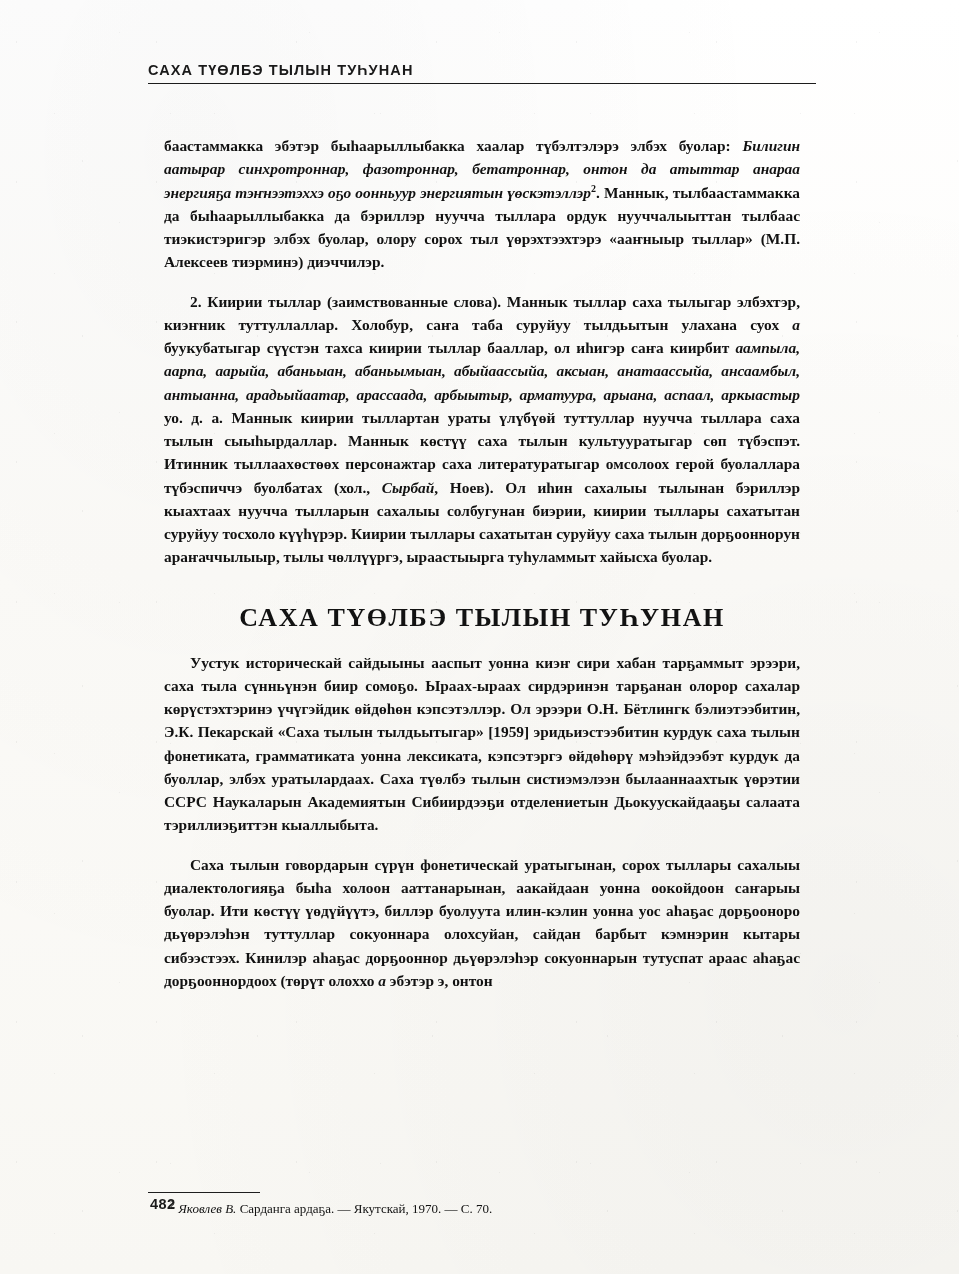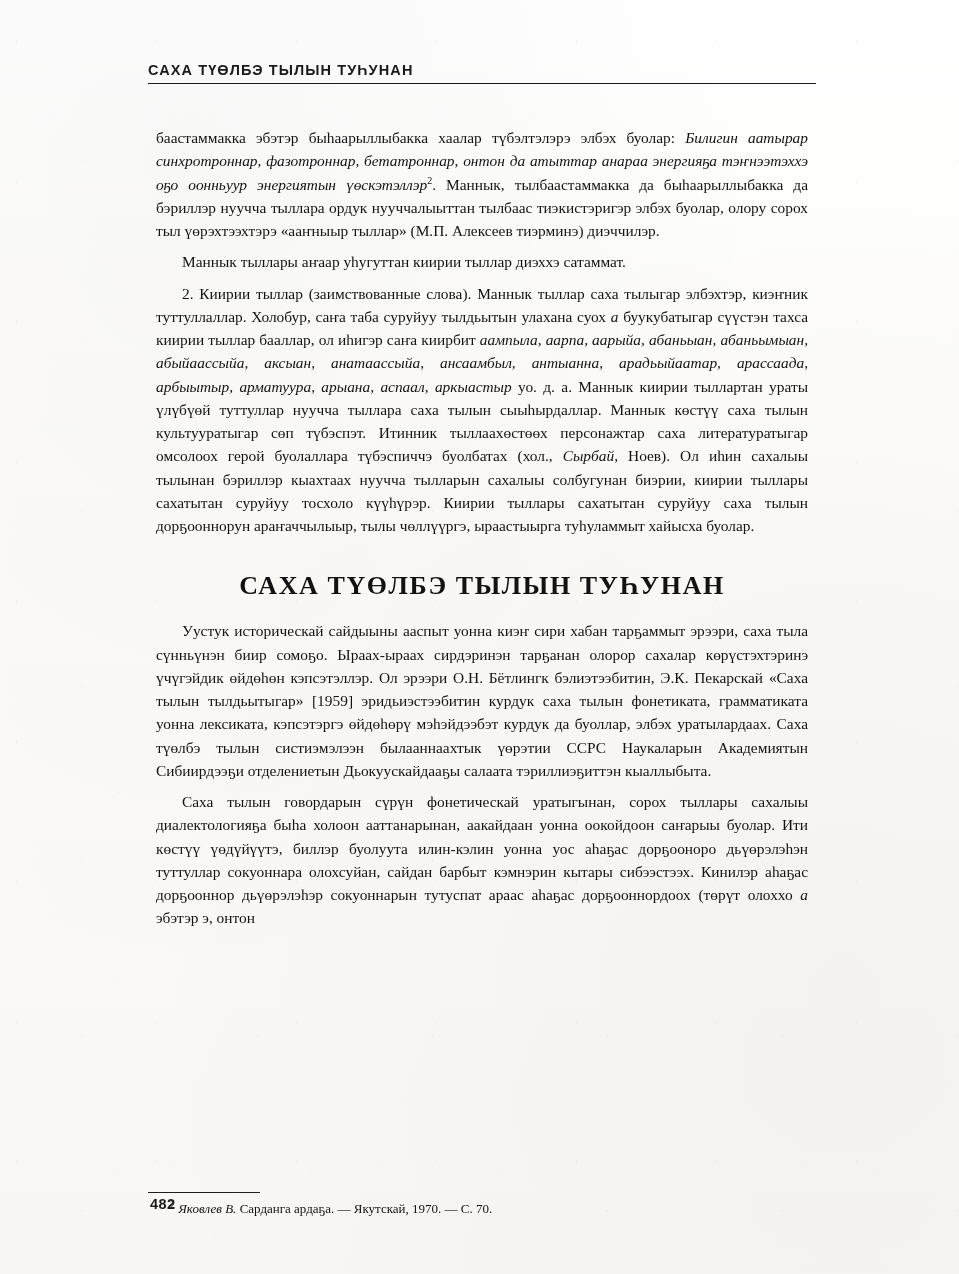--- a/index.html
+++ b/index.html
@@ -55,27 +55,28 @@
   }
 
   .body-col {
     position: absolute;
     left: 148px;
     top: 118px;
     width: 668px;
   }
 
   p.tx {
-    margin: 8px;
+    margin: 16px;
     font-size: 15.4px;
     line-height: 23.25px;
     text-align: justify;
     text-justify: inter-word;
     text-indent: 0;
     hyphens: none;
+    font-weight: bold;
   }
   p.ind {
     text-indent: 26px;
   }
 
   i, .it { font-style: italic; }
 
   sup.fn {
     font-size: 10px;
     vertical-align: super;
@@ -143,21 +144,20 @@
   <div class="paper-tint"></div>
 
   <div class="running-head-wrap">
     <div class="running-head">САХА ТҮӨЛБЭ ТЫЛЫН ТУҺУНАН</div>
     <div class="running-rule"></div>
   </div>
 
   <div class="body-col">
 
     <p class="tx" id="p1"><span>баастаммакка эбэтэр быһаарыллыбакка хаалар түбэлтэлэрэ элбэх буолар: </span><i>Билигин аатырар синхротроннар, фазотроннар, бетатроннар, онтон да атыттар анараа энергияҕа тэҥнээтэххэ оҕо оонньуур энергиятын үөскэтэллэр</i><sup class="fn">2</sup><span>. Маннык, тылбаастаммакка да быһаарыллыбакка да бэриллэр нуучча тыллара ордук нууччалыыттан тылбаас тиэкистэригэр элбэх буолар, олору сорох тыл үөрэхтээхтэрэ «ааҥныыр тыллар» (М.П. Алексеев тиэрминэ) диэччилэр.</span></p>
-    <p class="tx ind" id="p2"><span>Маннык тыллары аҥаар уһугуттан киирии тыллар диэххэ сатаммат.</span></p>
     <p class="tx ind" id="p3"><span>2. Киирии тыллар (заимствованные слова). Маннык тыллар саха тылыгар элбэхтэр, киэҥник туттуллаллар. Холобур, саҥа таба суруйуу тылдьытын улахана суох </span><i>а</i><span> буукубатыгар сүүстэн тахса киирии тыллар бааллар, ол иһигэр саҥа киирбит </span><i>аампыла, аарпа, аарыйа, абаньыан, абаньымыан, абыйаассыйа, аксыан, анатаассыйа, ансаамбыл, антыанна, арадьыйаатар, арассаада, арбыытыр, арматуура, арыана, аспаал, аркыастыр</i><span> уо. д. а. Маннык киирии тыллартан ураты үлүбүөй туттуллар нуучча тыллара саха тылын сыыһырдаллар. Маннык көстүү саха тылын культууратыгар сөп түбэспэт. Итинник тыллаахөстөөх персонажтар саха литературатыгар омсолоох герой буолаллара түбэспиччэ буолбатах (хол., </span><i>Сырбай</i><span>, Ноев). Ол иһин сахалыы тылынан бэриллэр кыахтаах нуучча тылларын сахалыы солбугунан биэрии, киирии тыллары сахатытан суруйуу тосхоло күүһүрэр. Киирии тыллары сахатытан суруйуу саха тылын дорҕооннорун араҥаччылыыр, тылы чөллүүргэ, ыраастыырга туһуламмыт хайысха буолар.</span></p>
 
     <div class="section-title">САХА ТҮӨЛБЭ ТЫЛЫН ТУҺУНАН</div>
 
     <p class="tx ind" id="s2p1"><span>Уустук историческай сайдыыны ааспыт уонна киэҥ сири хабан тарҕаммыт эрээри, саха тыла сүнньүнэн биир сомоҕо. Ыраах-ыраах сирдэринэн тарҕанан олорор сахалар көрүстэхтэринэ үчүгэйдик өйдөһөн кэпсэтэллэр. Ол эрээри О.Н. Бётлингк бэлиэтээбитин, Э.К. Пекарскай «Саха тылын тылдьытыгар» [1959] эридьиэстээбитин курдук саха тылын фонетиката, грамматиката уонна лексиката, кэпсэтэргэ өйдөһөрү мэһэйдээбэт курдук да буоллар, элбэх уратылардаах. Саха түөлбэ тылын систиэмэлээн былааннаахтык үөрэтии ССРС Наукаларын Академиятын Сибиирдээҕи отделениетын Дьокуускайдааҕы салаата тэриллиэҕиттэн кыаллыбыта.</span></p>
     <p class="tx ind" id="s2p2"><span>Саха тылын говордарын сүрүн фонетическай уратыгынан, сорох тыллары сахалыы диалектологияҕа быһа холоон ааттанарынан, аакайдаан уонна оокойдоон саҥарыы буолар. Ити көстүү үөдүйүүтэ, биллэр буолуута илин-кэлин уонна уос аһаҕас дорҕооноро дьүөрэлэһэн туттуллар сокуоннара олохсуйан, сайдан барбыт кэмнэрин кытары сибээстээх. Кинилэр аһаҕас дорҕооннор дьүөрэлэһэр сокуоннарын тутуспат араас аһаҕас дорҕооннордоох (төрүт олоххо </span><i>а</i><span> эбэтэр э, онтон</span></p>
 
   </div>
 
   <div class="footnote-block">

